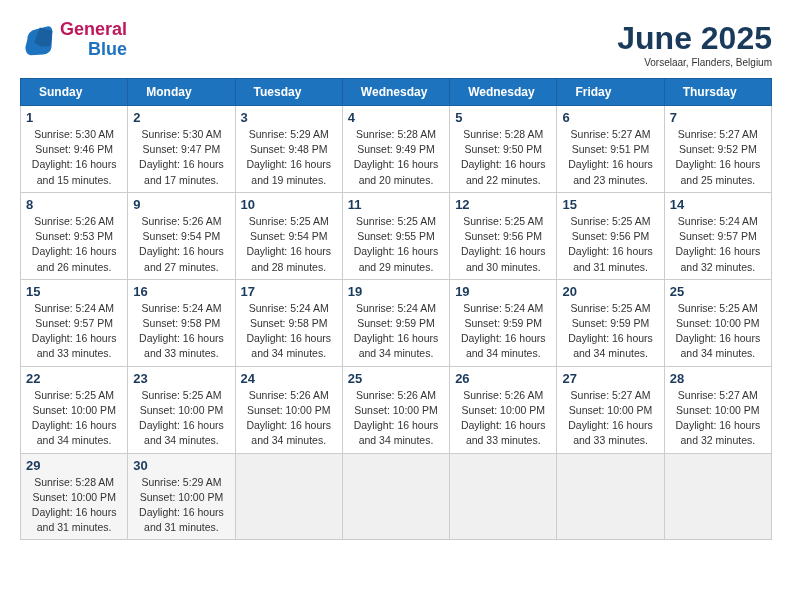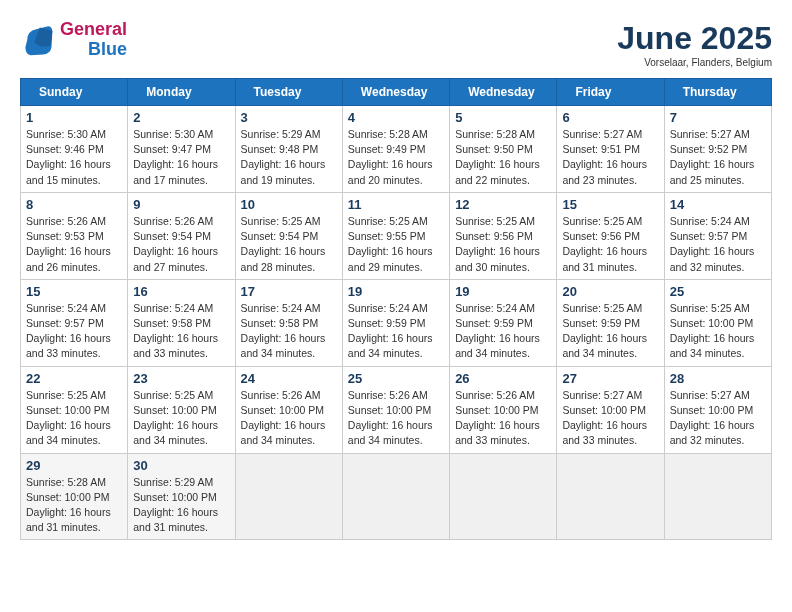--- a/index.html
+++ b/index.html
@@ -74,20 +74,21 @@
     }
     .day-num {
       font-size: 13px;
       font-weight: bold;
       color: #1a3a5c;
       margin-bottom: 2px;
     }
     .cell-text {
       color: #333;
       line-height: 1.45;
+      text-align: center;
     }
   </style>
 </head>
 <body>
 
 <div class="header-area">
   <div class="logo">
     <svg class="logo-icon" viewBox="0 0 40 40">
       <path d="M8,20 Q8,10 18,8 L30,5 Q35,4 36,10 L35,28 Q34,35 26,36 L12,37 Q6,36 6,28 Z" fill="#1e73be"></path>
       <path d="M22,6 L36,10 L34,26 Q22,30 16,22 Z" fill="#1a5fa0"></path>

